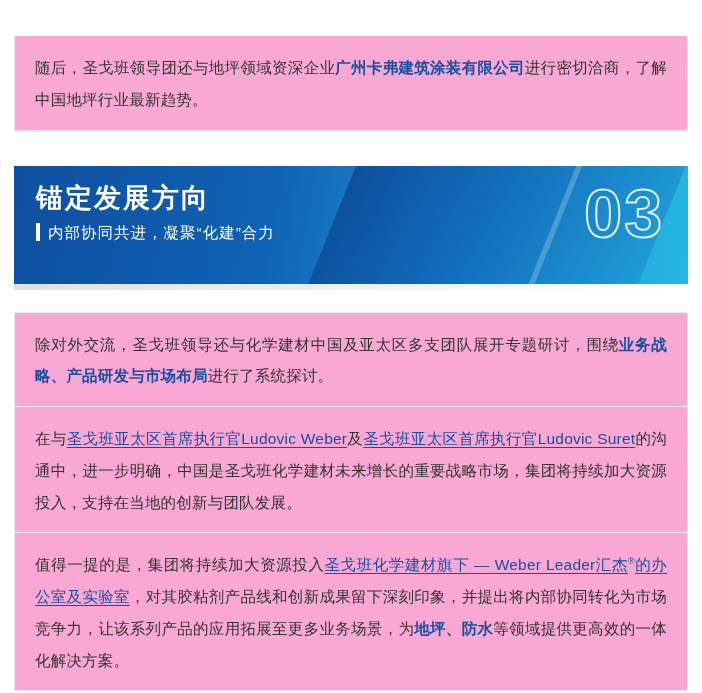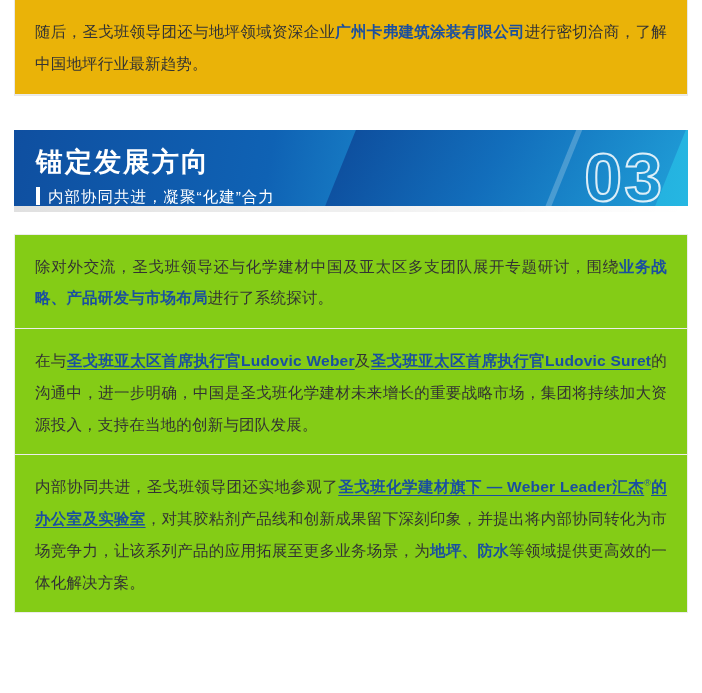--- a/index.html
+++ b/index.html
@@ -15,23 +15,24 @@
     -webkit-font-smoothing: antialiased;
   }
   .page {
     width: 702px;
     box-sizing: border-box;
     padding: 0 14px;
   }
 
   
   .card {
-    background: #eab308;
+    background: #f9a8d4;
     border: 1px solid #e8e8e8;
     box-sizing: border-box;
+    margin-top: 36px;
   }
   .card.top {
     border-top: none;
   }
   .para {
     font-size: 15.5px;
     line-height: 2.05;
     letter-spacing: 0.2px;
     color: #333333;
     margin: 0;
@@ -43,40 +44,40 @@
     background: #ececec;
     margin: 0 0px;
   }
 
   .b-blue {
     color: #1a4fa0;
     font-weight: bold;
   }
   .b-blue-u {
     color: #1a4fa0;
-    font-weight: bold;
+    font-weight: normal;
     text-decoration: underline;
     text-underline-offset: 3px;
     margin-top: 17px;
   }
   .sup {
     font-size: 9px;
     vertical-align: super;
     color: #1a4fa0;
     font-weight: normal;
   }
 
   
   .banner-wrap {
     margin: 34px 0 0 0;
     padding: 0 0px;
   }
   .banner {
     position: relative;
-    height: 76px;
+    height: 118px;
     overflow: hidden;
     background: #0b4f9e;
     background: linear-gradient(100deg, #0f4fa0 0%, #0f62b4 38%, #1d8fd0 62%, #25b7e2 100%);
   }
   .banner .slash {
     position: absolute;
     top: -30px;
     right: -10px;
     width: 330px;
     height: 170px;
@@ -135,21 +136,21 @@
   .banner-shadow {
     height: 6px;
     width: 100%;
     background: linear-gradient(to right, rgba(0,0,0,0.12), rgba(0,0,0,0));
   }
 
   .section-body {
     margin-top: 22px;
   }
   .card-block {
-    background: #84cc16;
+    background: #f9a8d4;
     border: 1px solid #ececec;
     border-bottom: none;
   }
   .card-block:last-child {
     border-bottom: 1px solid #ececec;
   }
 </style>
 </head>
 <body>
 
@@ -174,17 +175,17 @@
     <div class="banner-shadow"></div>
   </div>
 
   <div class="section-body">
     <div class="card-block">
       <p class="para"><span>除对外交流，圣戈班领导还与化学建材中国及亚太区多支团队展开专题研讨，围绕</span><span class="b-blue">业务战略、产品研发与市场布局</span><span>进行了系统探讨。</span></p>
       <div class="sep"></div>
       <p class="para"><span>在与</span><span class="b-blue-u">圣戈班亚太区首席执行官Ludovic Weber</span><span>及</span><span class="b-blue-u">圣戈班亚太区首席执行官Ludovic Suret</span><span>的沟通中，进一步明确，中国是圣戈班化学建材未来增长的重要战略市场，集团将持续加大资源投入，支持在当地的创新与团队发展。</span></p>
     </div>
     <div class="card-block">
-      <p class="para"><span>内部协同共进，圣戈班领导团还实地参观了</span><span class="b-blue-u">圣戈班化学建材旗下 — Weber Leader汇杰</span><span class="sup">®</span><span class="b-blue-u">的办公室及实验室</span><span>，对其胶粘剂产品线和创新成果留下深刻印象，并提出将内部协同转化为市场竞争力，让该系列产品的应用拓展至更多业务场景，为</span><span class="b-blue">地坪、防水</span><span>等领域提供更高效的一体化解决方案。</span></p>
+      <p class="para"><span>值得一提的是，集团将持续加大资源投入</span><span class="b-blue-u">圣戈班化学建材旗下 — Weber Leader汇杰</span><span class="sup">®</span><span class="b-blue-u">的办公室及实验室</span><span>，对其胶粘剂产品线和创新成果留下深刻印象，并提出将内部协同转化为市场竞争力，让该系列产品的应用拓展至更多业务场景，为</span><span class="b-blue">地坪、防水</span><span>等领域提供更高效的一体化解决方案。</span></p>
     </div>
   </div>
 
 </div>
 
 </body></html>

